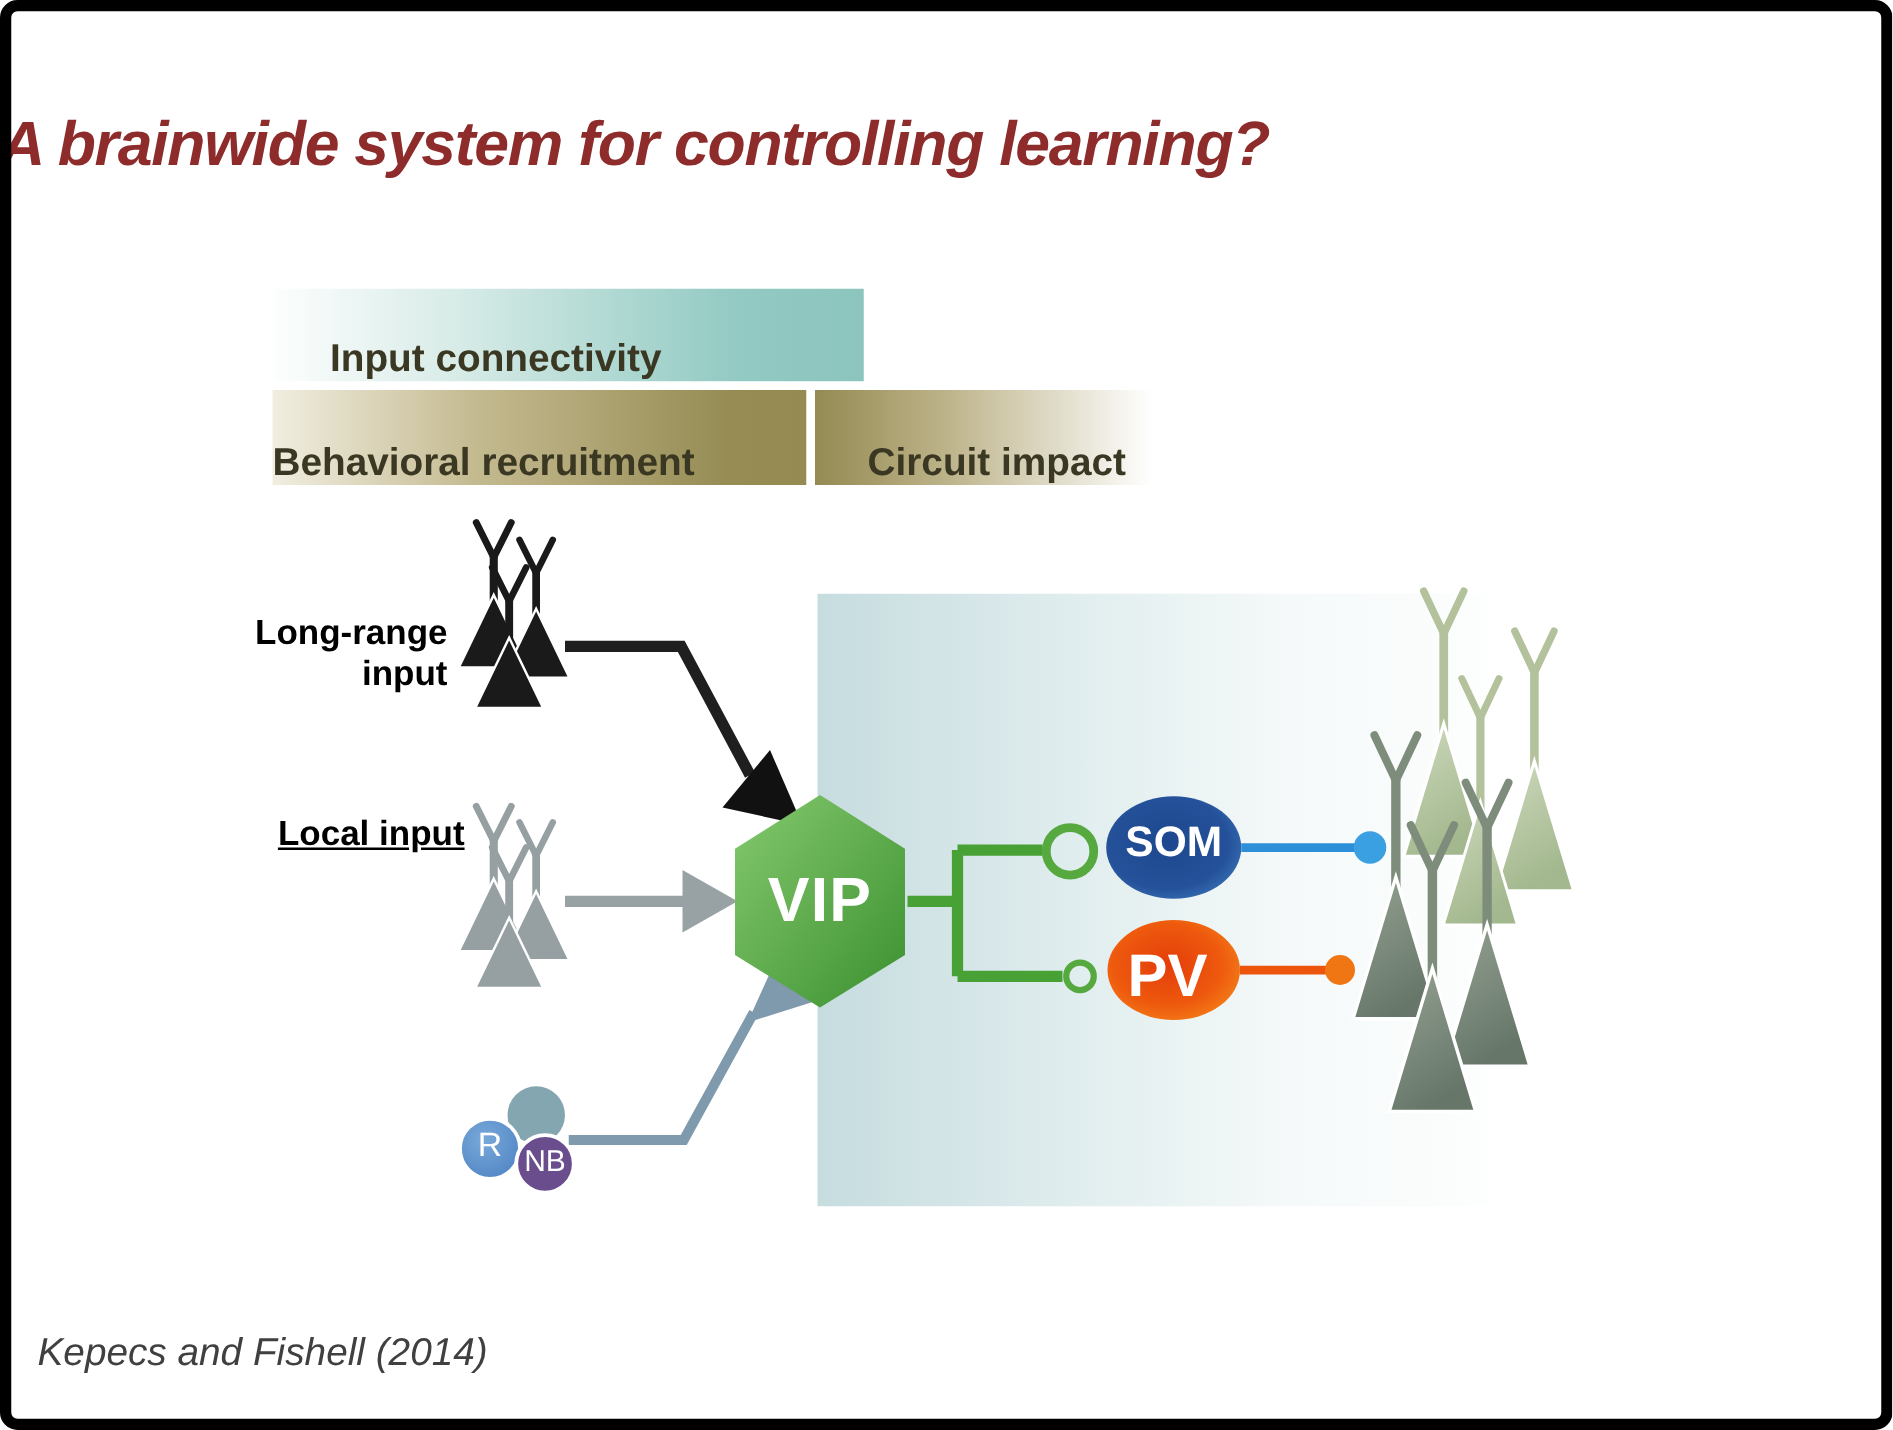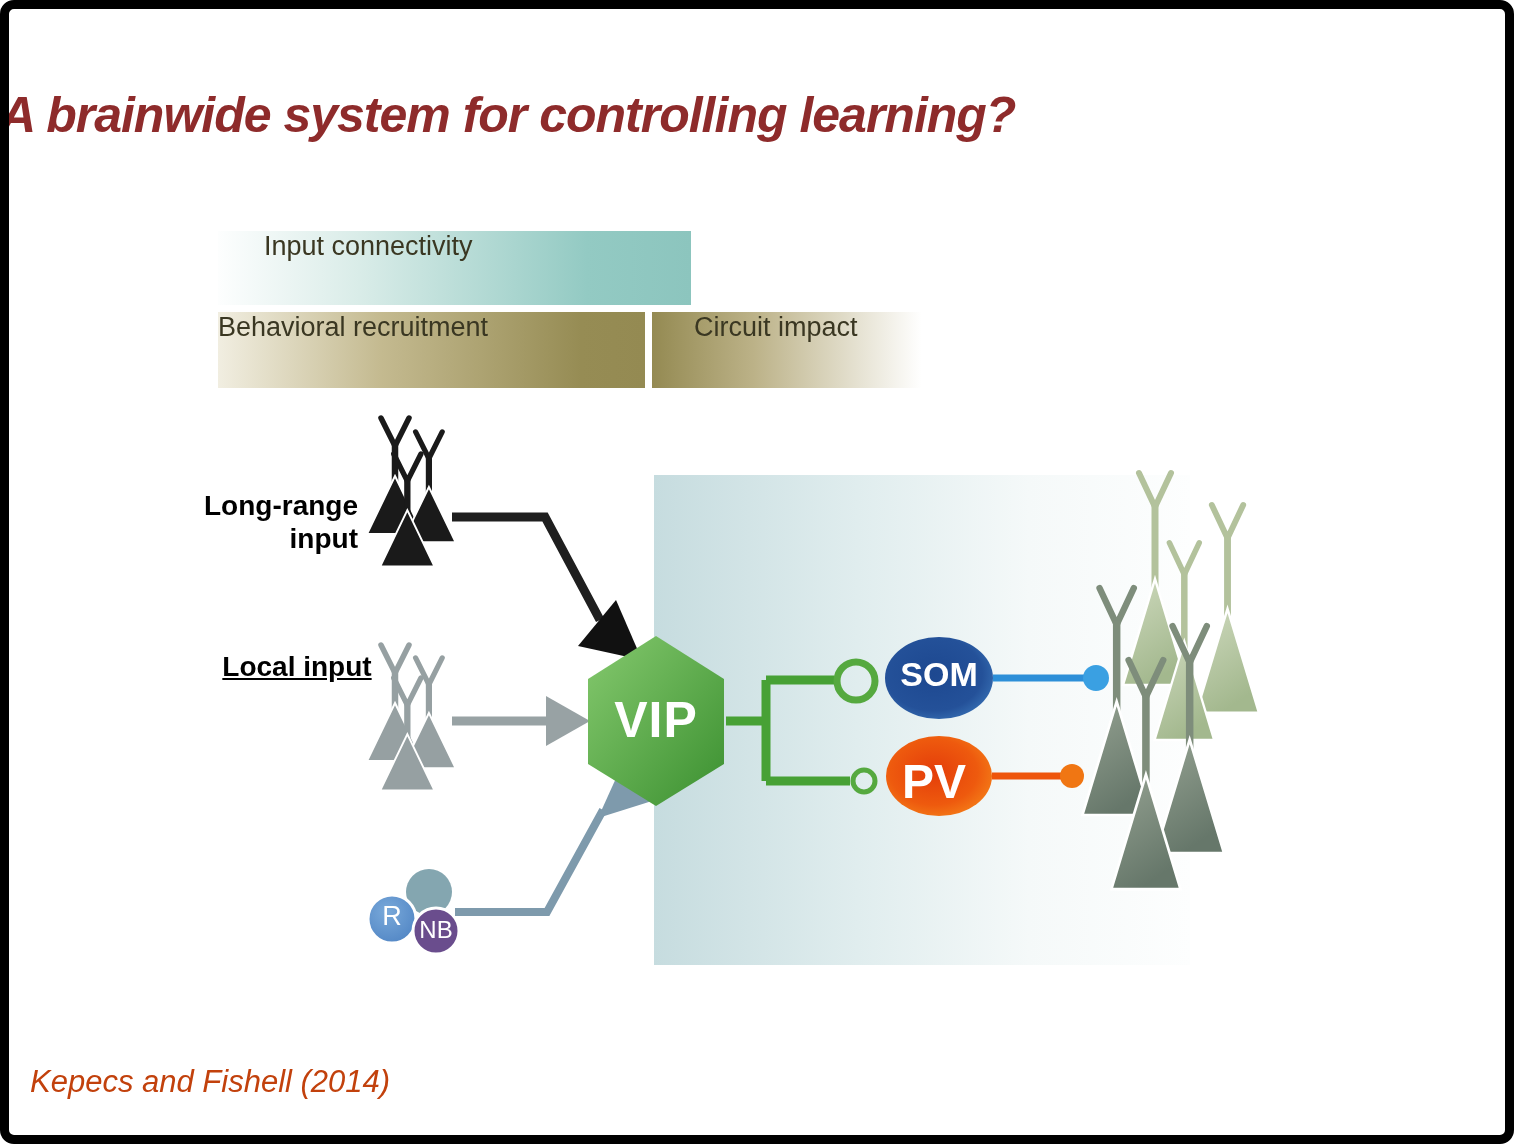--- a/index.html
+++ b/index.html
@@ -10,22 +10,22 @@
   .frame{
     position:absolute;inset:0;border:9px solid #000;border-radius:14px;
     pointer-events:none;z-index:10;
   }
   .title{
     position:absolute;left:0;top:86px;width:100%;
     font-size:50px;font-weight:bold;font-style:italic;color:#8e2b2b;
     letter-spacing:-1px;z-index:5;
   }
   .legend-box{
-    position:absolute;display:flex;align-items:flex-start;z-index:3;
-    font-size:27px;font-weight:normal;color:#3a3722;
+    position:absolute;display:flex;align-items:flex-end;z-index:3;
+    font-size:31px;font-weight:bold;color:#3a3722;
   }
   .lg-input{left:218px;top:231px;width:427px;height:74px;padding-left:46px;
     background:linear-gradient(90deg,#fdfefe 0%,#d9ece8 30%,#93cac3 78%,#8cc5be 100%);}
   .lg-output{left:652px;top:231px;width:423px;height:74px;padding-left:42px;
     background:linear-gradient(90deg,#8fc8c1 0%,#cfe7e3 28%,#ffffff 62%);
     border-top:1px solid rgba(150,200,193,.45);border-bottom:1px solid rgba(150,200,193,.45);}
   .lg-behav{left:218px;top:312px;width:427px;height:76px;
     background:linear-gradient(90deg,#f1eee1 0%,#c4ba90 38%,#968c54 85%,#948a52 100%);}
   .lg-circuit{left:652px;top:312px;width:423px;height:76px;padding-left:42px;
     background:linear-gradient(90deg,#948a52 0%,#bcb288 22%,#ffffff 58%);}
@@ -44,21 +44,21 @@
   .node-label{
     position:absolute;z-index:5;color:#fff;font-weight:bold;text-align:center;
   }
   .lbl-vip{left:588px;top:691px;width:136px;font-size:50px;letter-spacing:1px;}
   .lbl-som{left:885px;top:655px;width:108px;font-size:34px;}
   .lbl-pv{left:882px;top:754px;width:104px;font-size:48px;}
   .lbl-r{left:368px;top:901px;width:48px;font-size:27px;font-weight:normal;}
   .lbl-nb{left:412px;top:916px;width:48px;font-size:24px;font-weight:normal;}
   .citation{
     position:absolute;left:30px;top:1064px;z-index:5;
-    font-size:31px;font-style:italic;color:#c2410c;
+    font-size:31px;font-style:italic;color:#404040;
   }
 </style>
 </head>
 <body>
 
 <div class="slide">
 
   <div class="title">A brainwide system for controlling learning?</div>
 
   <div class="legend-box lg-input">

